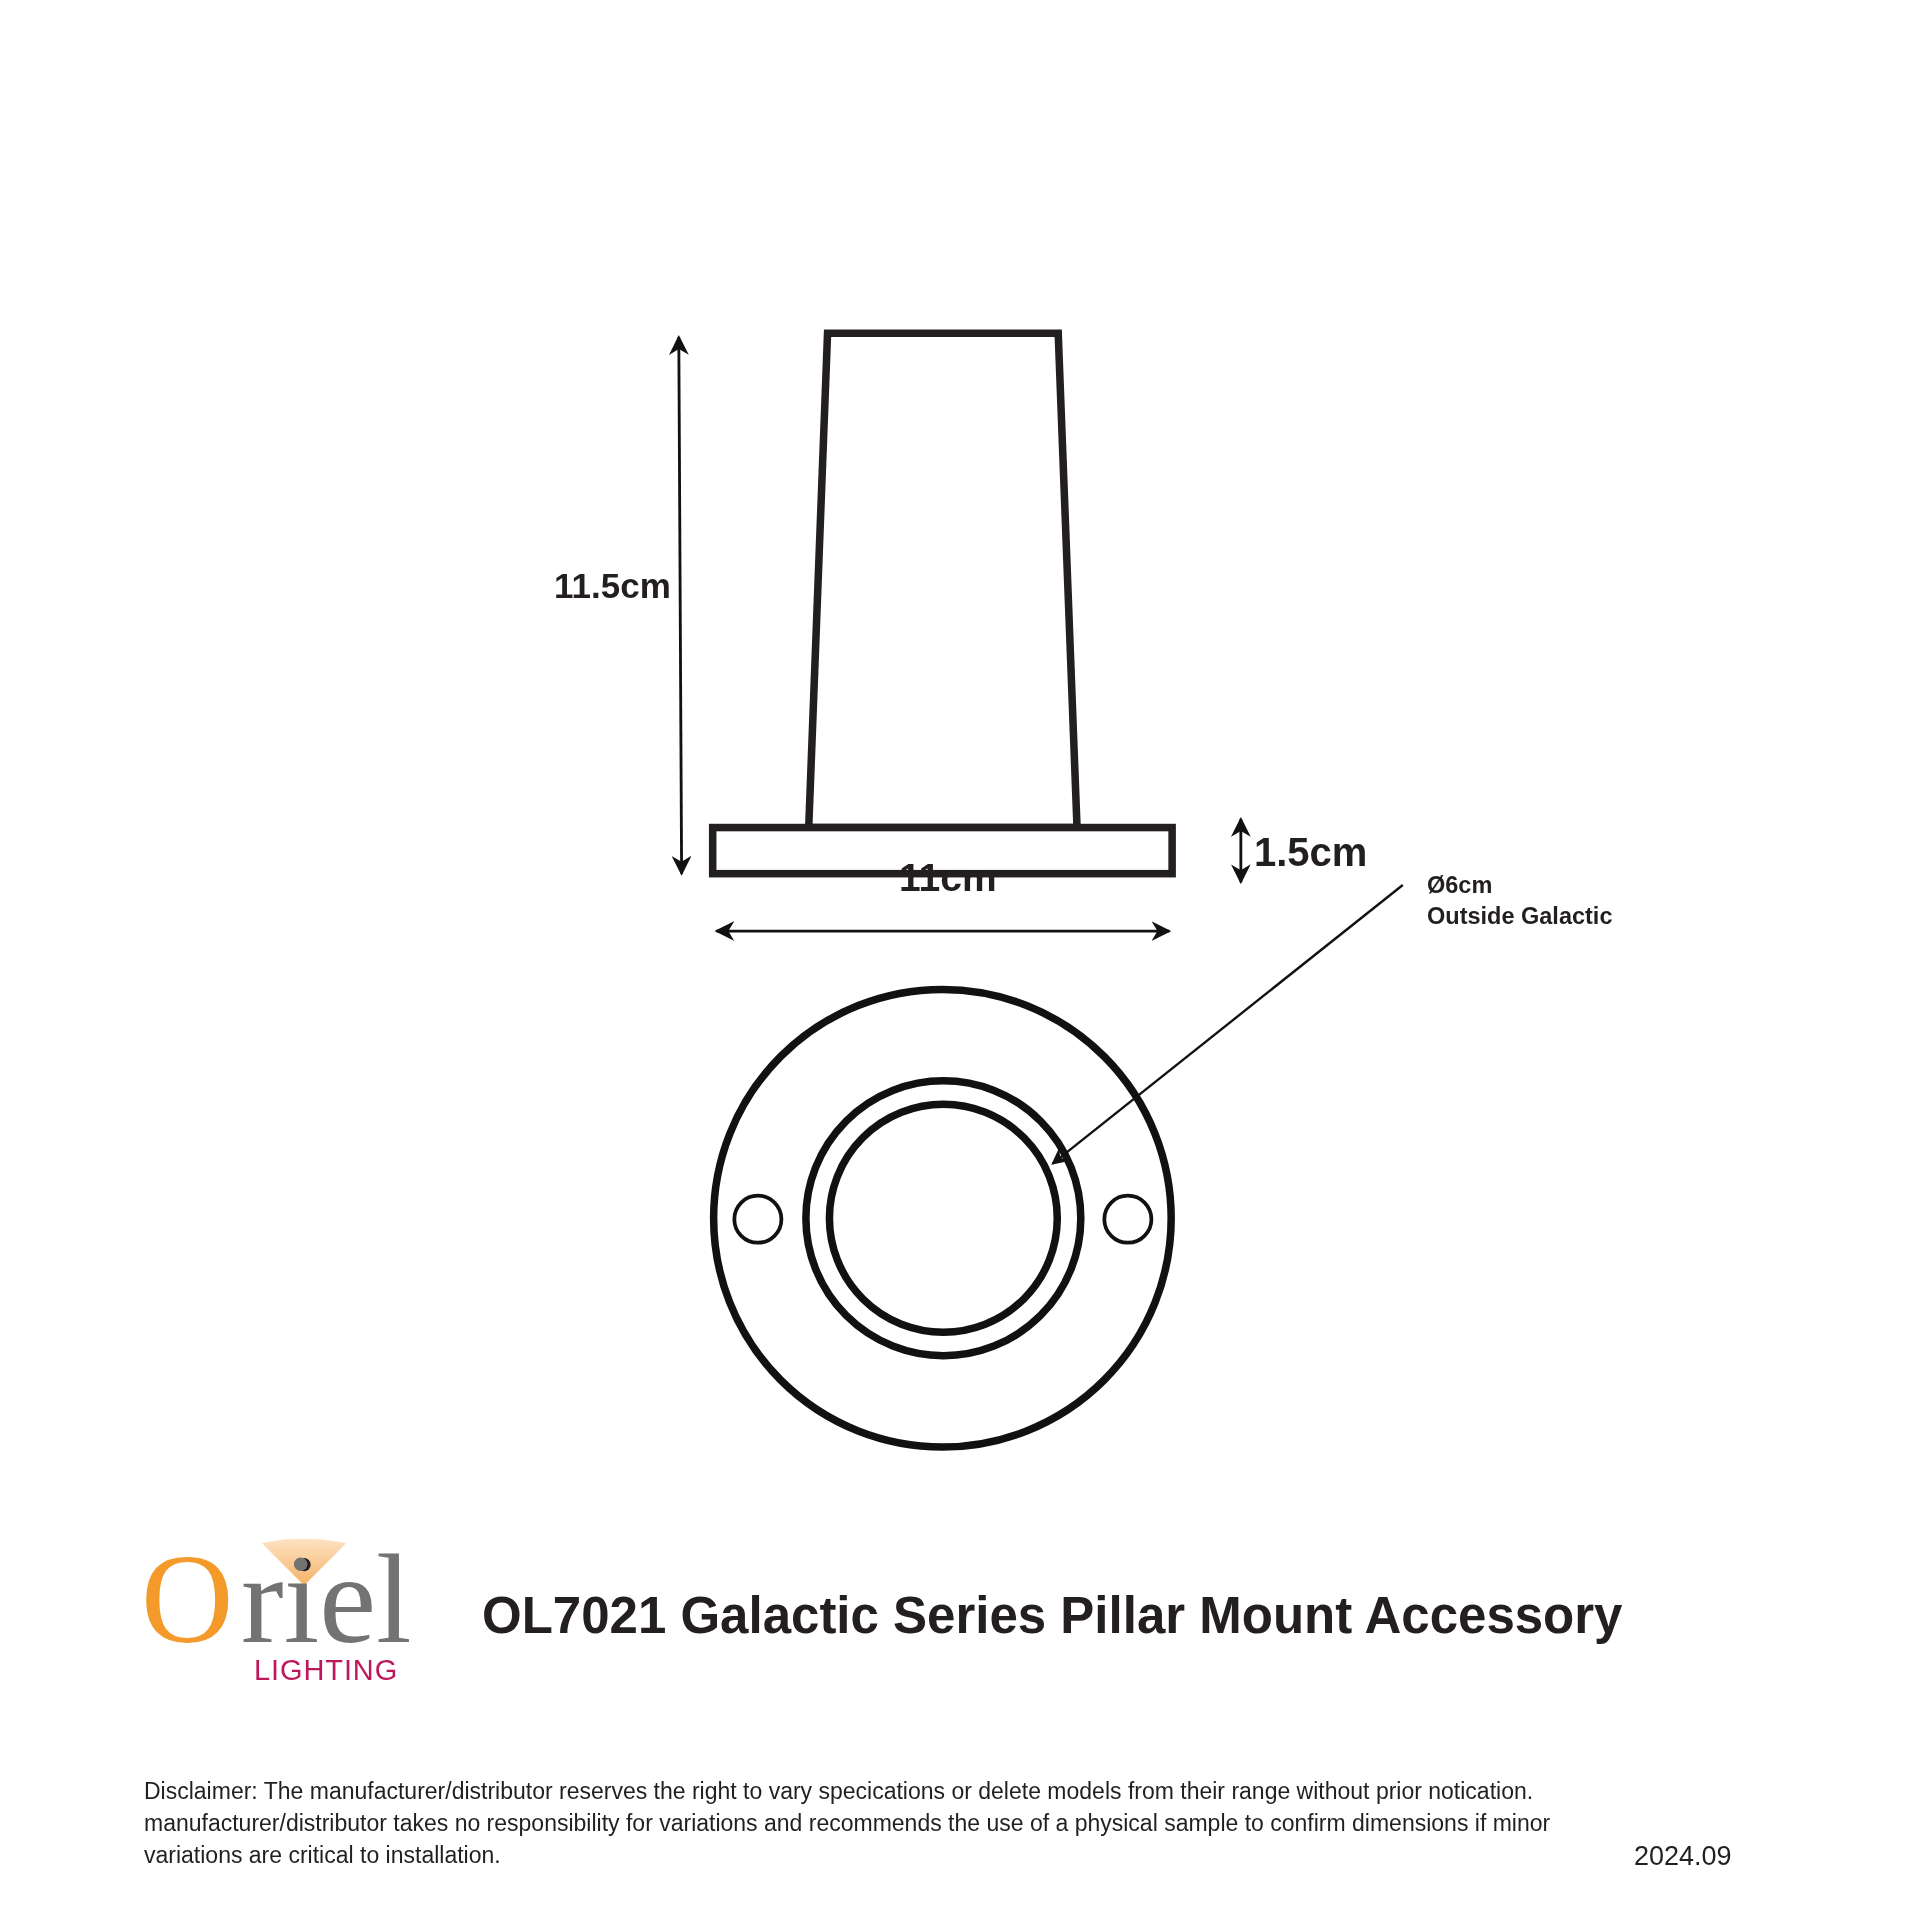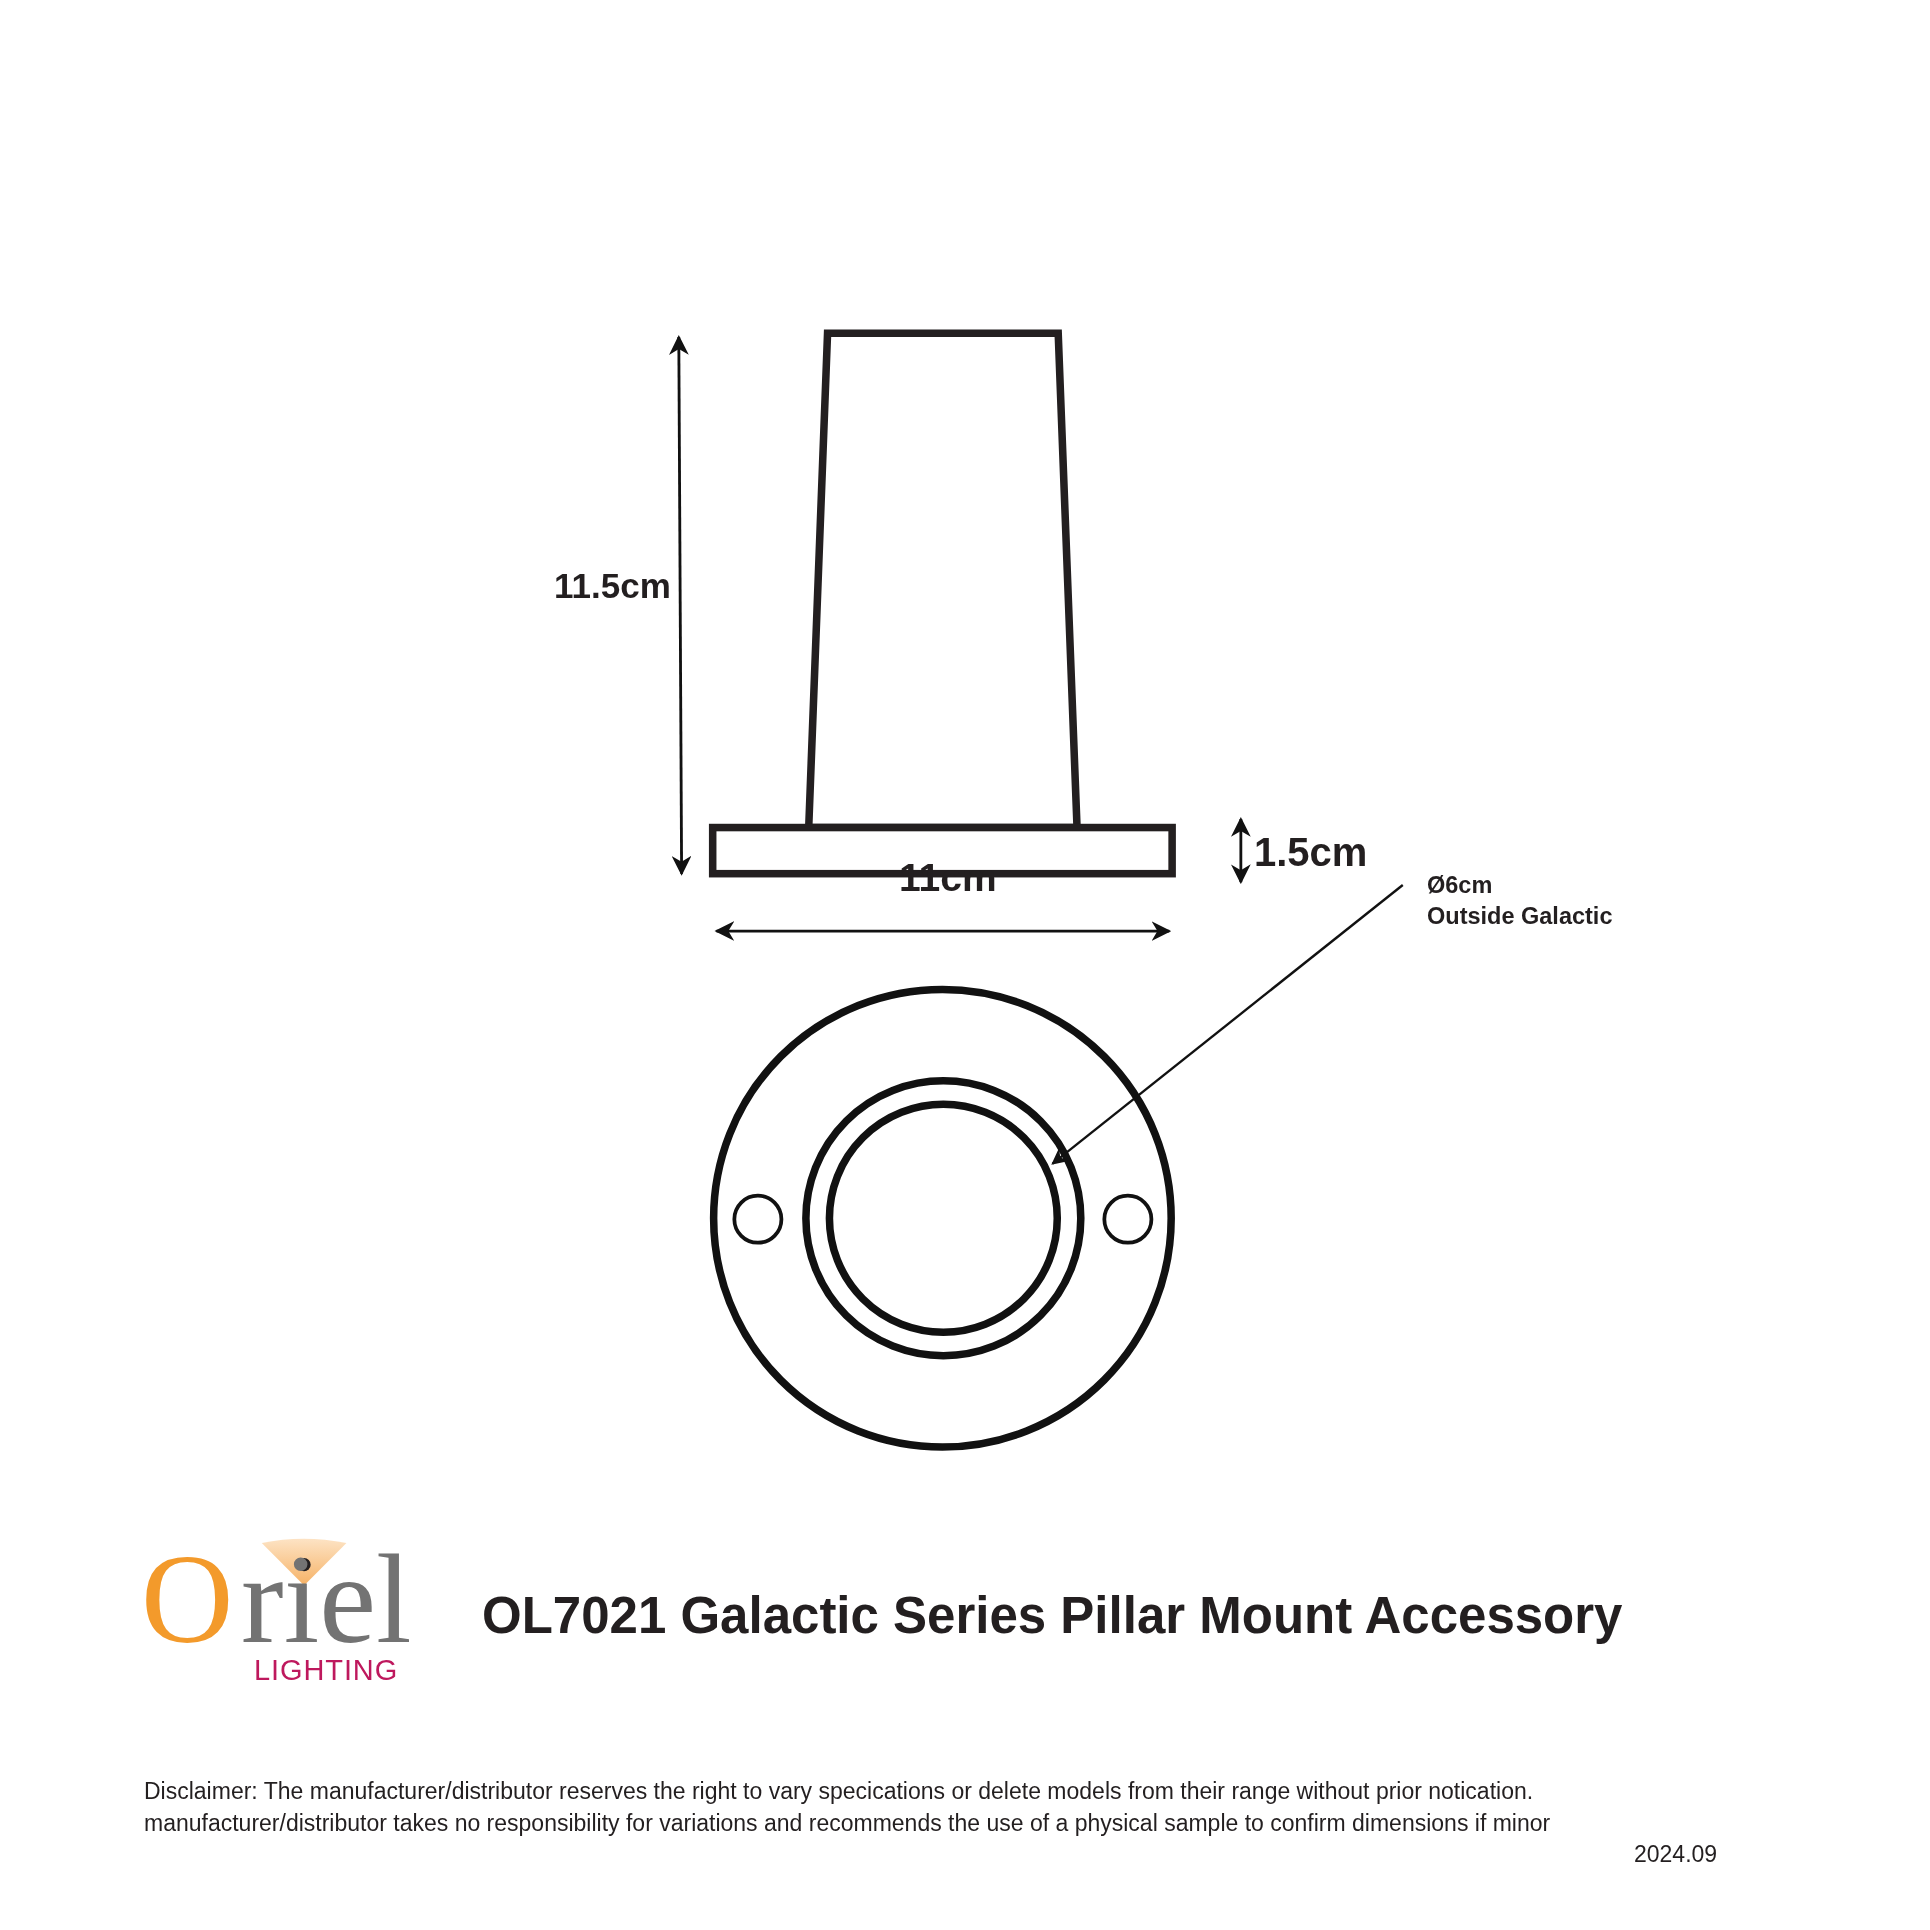--- a/index.html
+++ b/index.html
@@ -3,21 +3,21 @@
 <meta charset="utf-8">
 <style>
   html, body { margin:0; padding:0; background:#ffffff; }
   body { width:1930px; height:1930px; position:relative; overflow:hidden; font-family:"Liberation Sans", sans-serif; color:#231f20; }
   .abs { position:absolute; white-space:nowrap; }
   svg.drawing { position:absolute; left:0; top:0; width:1930px; height:1930px; }
   .dim-label { font-weight:bold; font-family:"Liberation Sans", sans-serif; }
   .title { font-weight:bold; font-size:51px; left:482px; top:1586px; letter-spacing:0px; }
   .disclaimer { left:144px; font-size:23px; line-height:32px; top:1745px; font-family:"Liberation Sans", sans-serif; width:1657px;margin-top:30px; }
   .disclaimer div { white-space:nowrap; }
-  .date { position:absolute; left:1634px; top:1841px; font-size:23px; }
+  .date { position:absolute; left:1634px; top:1841px; font-size:27px; }
   .logo-O { font-family:"Liberation Serif", serif; color:#f39a2b; font-size:128px; left:141px; top:1535px; line-height:1; }
   .logo-riel { font-family:"Liberation Serif", serif; color:#737373; font-size:128px; left:241px; top:1535px; line-height:1; }
   .logo-sub { font-family:"Liberation Sans", sans-serif; color:#be185d; font-size:29px; left:254px; top:1654px; letter-spacing:0.9px; font-weight:normal; }
 </style>
 </head>
 <body>
 
 <svg class="drawing" viewBox="0 0 2050 2050" xmlns="http://www.w3.org/2000/svg">
   <defs>
     <marker id="ah" viewBox="0 0 10 10" refX="9" refY="5" markerWidth="7" markerHeight="7" orient="auto-start-reverse">
@@ -66,15 +66,16 @@
   <div class="abs logo-O">O</div>
   <div class="abs logo-riel">riel</div>
   <div class="abs logo-sub">LIGHTING</div>
 </div>
 
 <div class="abs title">OL7021 Galactic Series Pillar Mount Accessory</div>
 
 <div class="abs disclaimer">
   <div>Disclaimer: The manufacturer/distributor reserves the right to vary specications or delete models from their range without prior notication.</div>
   <div>manufacturer/distributor takes no responsibility for variations and recommends the use of a physical sample to confirm dimensions if minor</div>
+  <div>variations are critical to installation.</div>
 </div>
 <div class="date">2024.09</div>
 
 
 </body></html>

